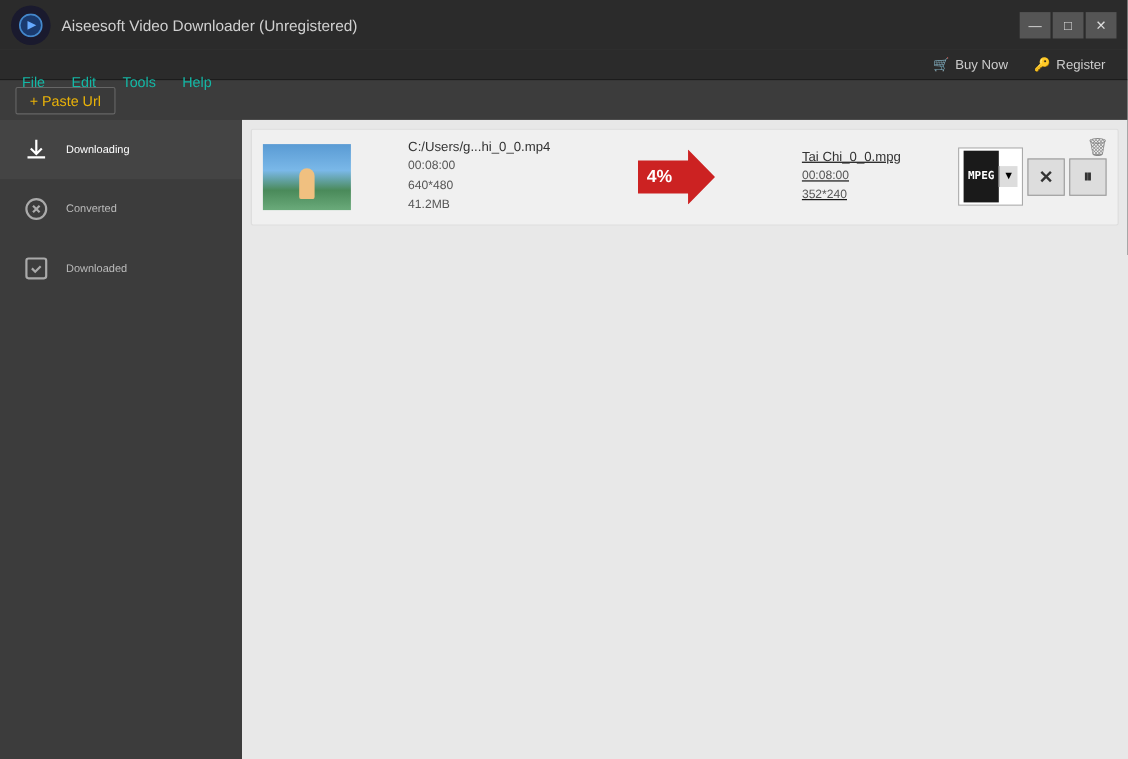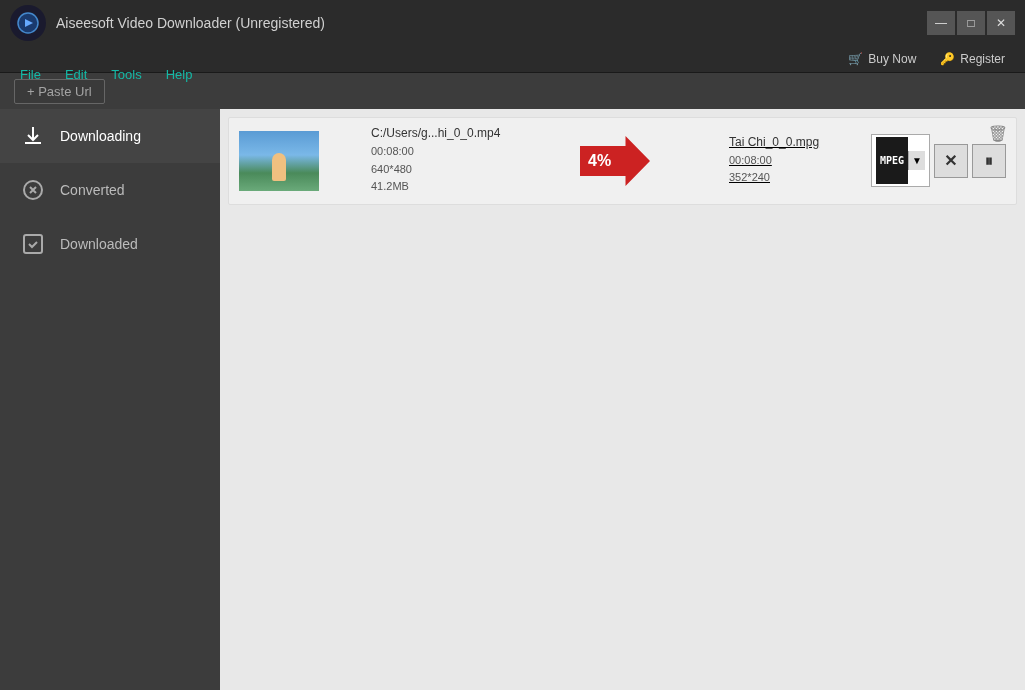--- a/index.html
+++ b/index.html
@@ -72,21 +72,21 @@
     .urlbar {
       background: #3c3c3c;
       height: 36px;
       display: flex;
       align-items: center;
       padding: 0 14px;
     }
     .paste-url-btn {
       background: #3a3a3a;
       border: 1px solid #666;
-      color: #a3a3a3;
+      color: #eab308;
       font-size: 13px;
       padding: 4px 12px;
       cursor: pointer;
       border-radius: 2px;
       display: flex; align-items: center; gap: 5px; text-align: right;
     }
 
     
     .main-layout {
       display: flex;
@@ -100,21 +100,21 @@
       display: flex;
       flex-direction: column;
     }
     .sidebar-item {
       display: flex;
       align-items: center;
       gap: 14px;
       padding: 14px 20px;
       cursor: pointer;
       color: #bbb;
-      font-size: 14px;
+      font-size: 10px;
     }
     .sidebar-item.active { background: #444; color: #fff; }
     .sidebar-icon {
       width: 26px; height: 26px;
       display: flex; align-items: center; justify-content: center;
       color: #aaa;
     }
     .sidebar-item.active .sidebar-icon { color: #fff; }
 
     

